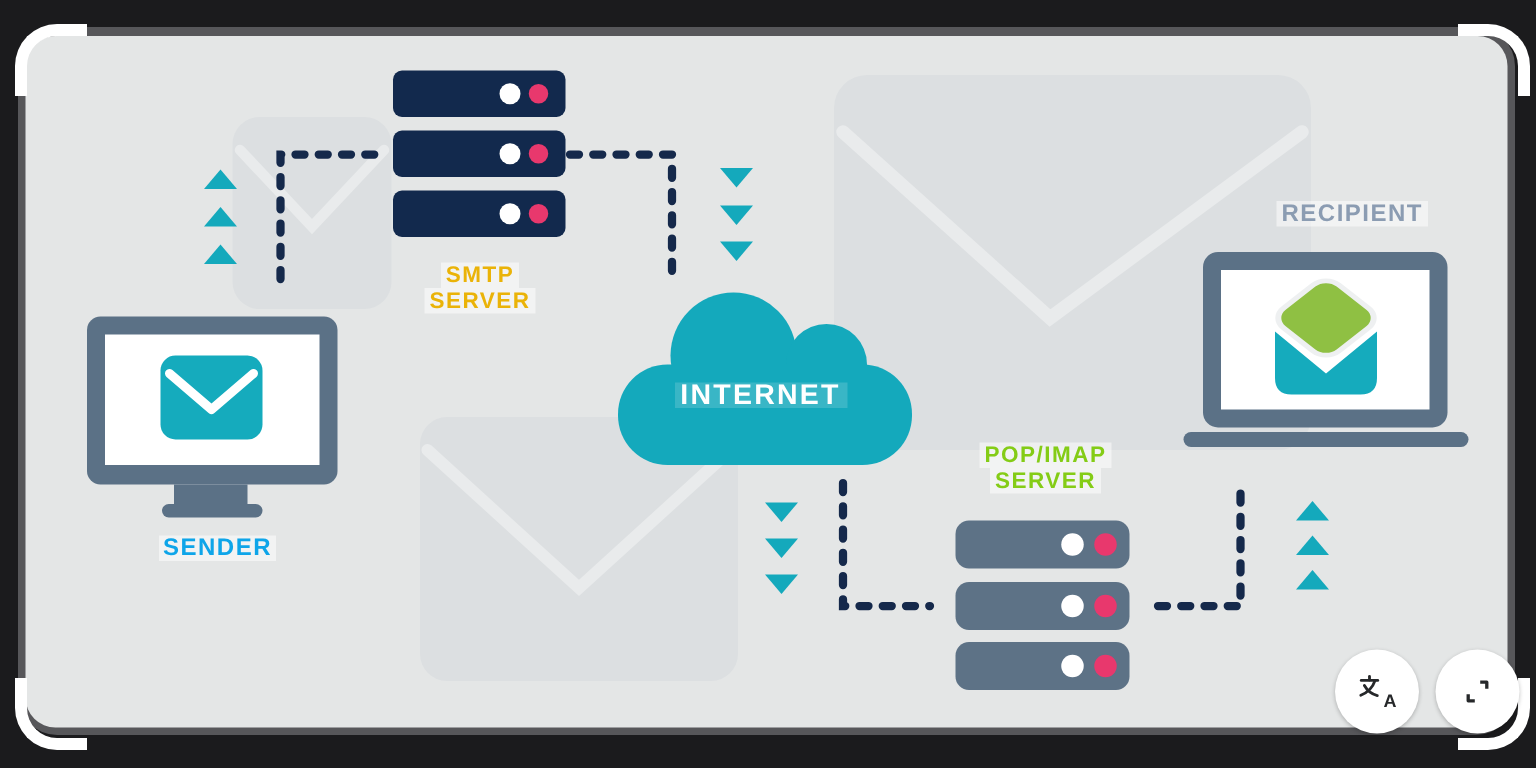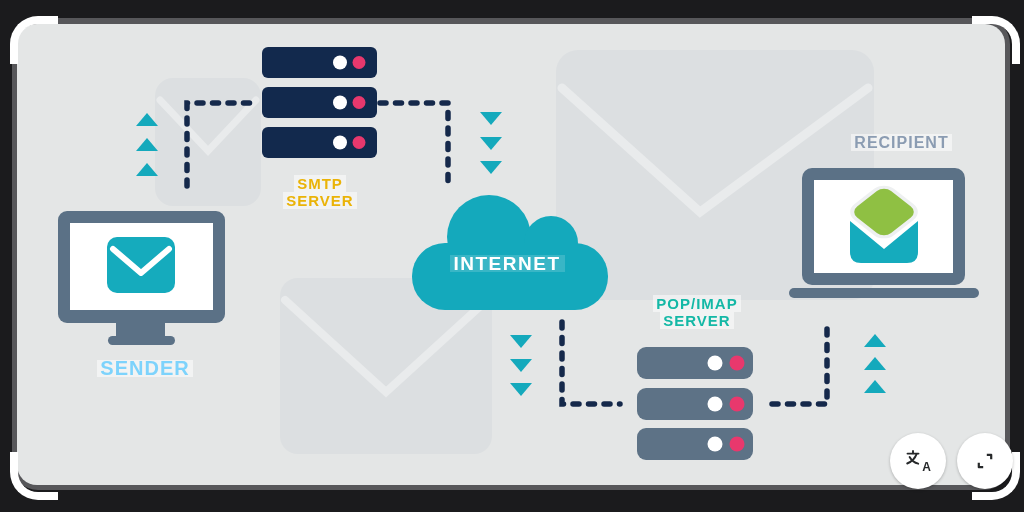--- a/index.html
+++ b/index.html
@@ -24,24 +24,24 @@
   .corner.tl{left:10px;top:16px;border-left-width:8px;border-top-width:8px;border-top-left-radius:28px;}
   .corner.tr{left:972px;top:16px;border-right-width:8px;border-top-width:8px;border-top-right-radius:28px;}
   .corner.bl{left:10px;top:452px;border-left-width:8px;border-bottom-width:8px;border-bottom-left-radius:28px;}
   .corner.br{left:972px;top:452px;border-right-width:8px;border-bottom-width:8px;border-bottom-right-radius:28px;}
 
   svg.diagram{position:absolute;left:0;top:0;}
 
   
   .lbl{position:absolute;text-align:center;font-weight:bold;letter-spacing:1px;}
   .lbl span{background:rgba(255,255,255,0.5);padding:0 3px;display:inline-block;line-height:17px;}
-  .lbl-sender{left:65px;top:357px;width:160px;font-size:20px;color:#7dd3fc;}
+  .lbl-sender{left:65px;top:357px;width:160px;font-size:16px;color:#0ea5e9;}
   .lbl-recipient{left:819px;top:134px;width:165px;font-size:16px;color:#8b9cb2;}
   .lbl-smtp{left:250px;top:175px;width:140px;font-size:15px;color:#eab308;}
-  .lbl-pop{left:622px;top:295px;width:150px;font-size:15px;color:#14b8a6;}
+  .lbl-pop{left:622px;top:295px;width:150px;font-size:15px;color:#84cc16;}
   .lbl-internet{left:427px;top:253px;width:160px;font-size:19px;color:#ffffff;letter-spacing:1.5px;}
   .lbl-internet span{background:rgba(255,255,255,0.16);padding:0 4px;}
 
   
   .btn-circle{
     position:absolute;width:56px;height:56px;border-radius:50%;
     background:#ffffff;display:flex;align-items:center;justify-content:center;
     box-shadow:0 1px 3px rgba(0,0,0,0.25);cursor:pointer;
   }
   .btn-translate{left:890px;top:433px;}

